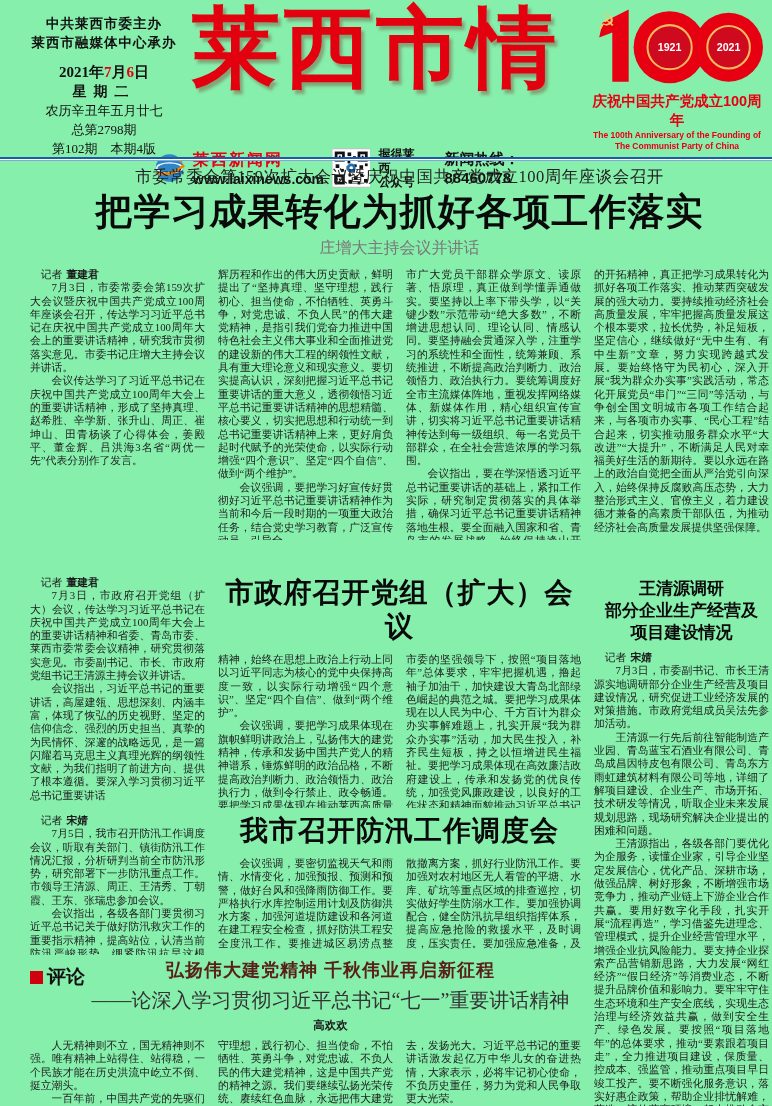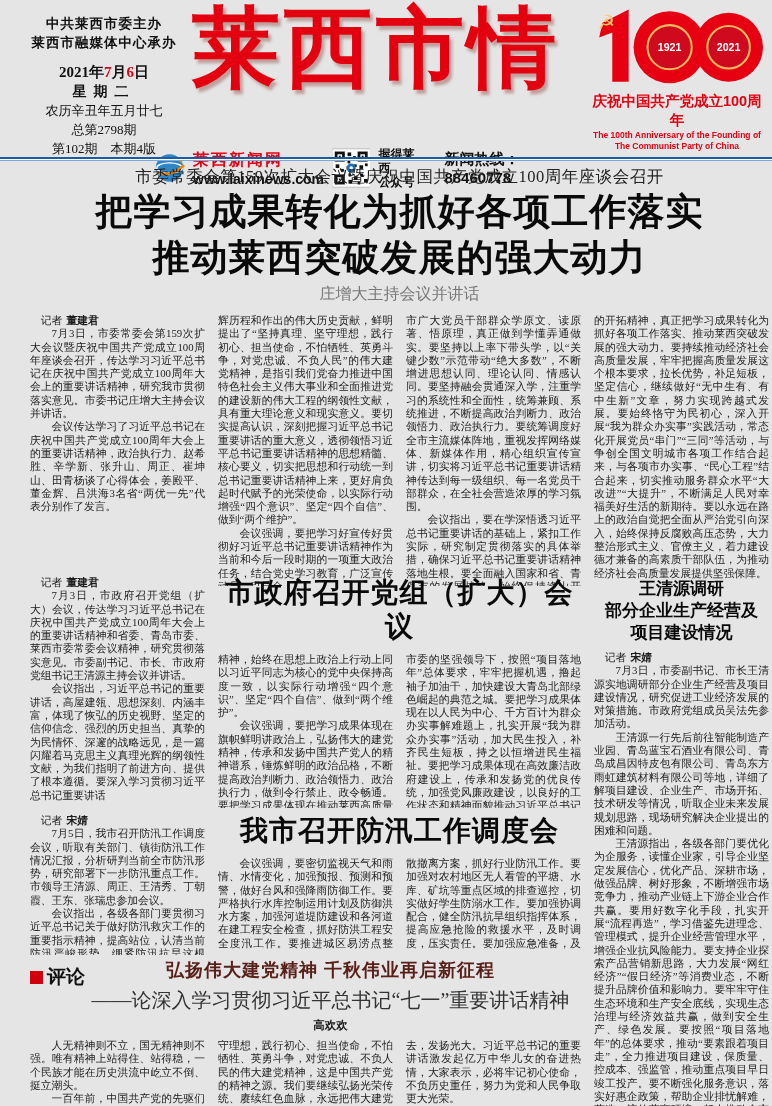--- a/index.html
+++ b/index.html
@@ -1,16 +1,16 @@
 <!DOCTYPE html>
 <html><head>
 <meta charset="utf-8">
 <style>
   html,body{margin:0;padding:0;background:#fff;}
-  .page{position:relative;width:772px;height:1106px;background:#e5e5e5;overflow:hidden;
+  .page{position:relative;width:772px;height:1106px;background:#86efac;overflow:hidden;
         font-family:"Liberation Serif","DejaVu Serif",serif;color:#1b1b1b;}
   
   .pub{position:absolute;left:24px;top:14px;width:160px;text-align:center;line-height:19px;font-size:13px;color:#111;}
   .pub-bold{font-weight:bold;font-size:13.5px;letter-spacing:1px;font-family:"Liberation Sans","DejaVu Sans",sans-serif;}
   .pub .gap{height:9px;}
   .date-line{font-size:15px;font-weight:bold;margin-top:2px;}
   .red{color:#e60012;}
   .weekday{font-size:14px;letter-spacing:7px;font-weight:bold;}
   .pub .sm{font-size:13px;}
   .paper-title{position:absolute;left:172px;top:-6px;width:408px;text-align:center;
@@ -156,27 +156,26 @@
         <div>The Communist Party of China</div>
       </div>
     </div>
   </header>
 
   <div class="rule"></div>
 
   <section class="lead">
     <div class="kicker">市委常委会第159次扩大会议暨庆祝中国共产党成立100周年座谈会召开</div>
     <h1 class="h1">把学习成果转化为抓好各项工作落实</h1>
-    <h1 class="h1">推动莱西突破发展的强大动力</h1>
     <div class="lead-sub">庄增大主持会议并讲话</div>
     <div class="cols4">
       <div class="col">
         <p class="byline"><span>记者</span><b>董建君</b></p>
         <p>7月3日，市委常委会第159次扩大会议暨庆祝中国共产党成立100周年座谈会召开，传达学习习近平总书记在庆祝中国共产党成立100周年大会上的重要讲话精神，研究我市贯彻落实意见。市委书记庄增大主持会议并讲话。</p>
-        <p>会议传达学习了习近平总书记在庆祝中国共产党成立100周年大会上的重要讲话精神，政治执行力、赵希胜、辛学新、张升山、周正、崔坤山、田青杨谈了心得体会，姜殿平、董金辉、吕洪海3名省“两优一先”代表分别作了发言。</p>
+        <p>会议传达学习了习近平总书记在庆祝中国共产党成立100周年大会上的重要讲话精神，形成了坚持真理、赵希胜、辛学新、张升山、周正、崔坤山、田青杨谈了心得体会，姜殿平、董金辉、吕洪海3名省“两优一先”代表分别作了发言。</p>
       </div>
       <div class="col">
         <p class="cont">辉历程和作出的伟大历史贡献，鲜明提出了“坚持真理、坚守理想，践行初心、担当使命，不怕牺牲、英勇斗争，对党忠诚、不负人民”的伟大建党精神，是指引我们党奋力推进中国特色社会主义伟大事业和全面推进党的建设新的伟大工程的纲领性文献，具有重大理论意义和现实意义。要切实提高认识，深刻把握习近平总书记重要讲话的重大意义，透彻领悟习近平总书记重要讲话精神的思想精髓、核心要义，切实把思想和行动统一到总书记重要讲话精神上来，更好肩负起时代赋予的光荣使命，以实际行动增强“四个意识”、坚定“四个自信”、做到“两个维护”。</p>
         <p>会议强调，要把学习好宣传好贯彻好习近平总书记重要讲话精神作为当前和今后一段时期的一项重大政治任务，结合党史学习教育，广泛宣传动员，引导全</p>
       </div>
       <div class="col">
         <p class="cont">市广大党员干部群众学原文、读原著、悟原理，真正做到学懂弄通做实。要坚持以上率下带头学，以“关键少数”示范带动“绝大多数”，不断增进思想认同、理论认同、情感认同。要坚持融会贯通深入学，注重学习的系统性和全面性，统筹兼顾、系统推进，不断提高政治判断力、政治领悟力、政治执行力。要统筹调度好全市主流媒体阵地，重视发挥网络媒体、新媒体作用，精心组织宣传宣讲，切实将习近平总书记重要讲话精神传达到每一级组织、每一名党员干部群众，在全社会营造浓厚的学习氛围。</p>
         <p>会议指出，要在学深悟透习近平总书记重要讲话的基础上，紧扣工作实际，研究制定贯彻落实的具体举措，确保习近平总书记重要讲话精神落地生根。要全面融入国家和省、青岛市的发展战略，始终保持逢山开道、遇水架桥</p>
       </div>
       <div class="col">

